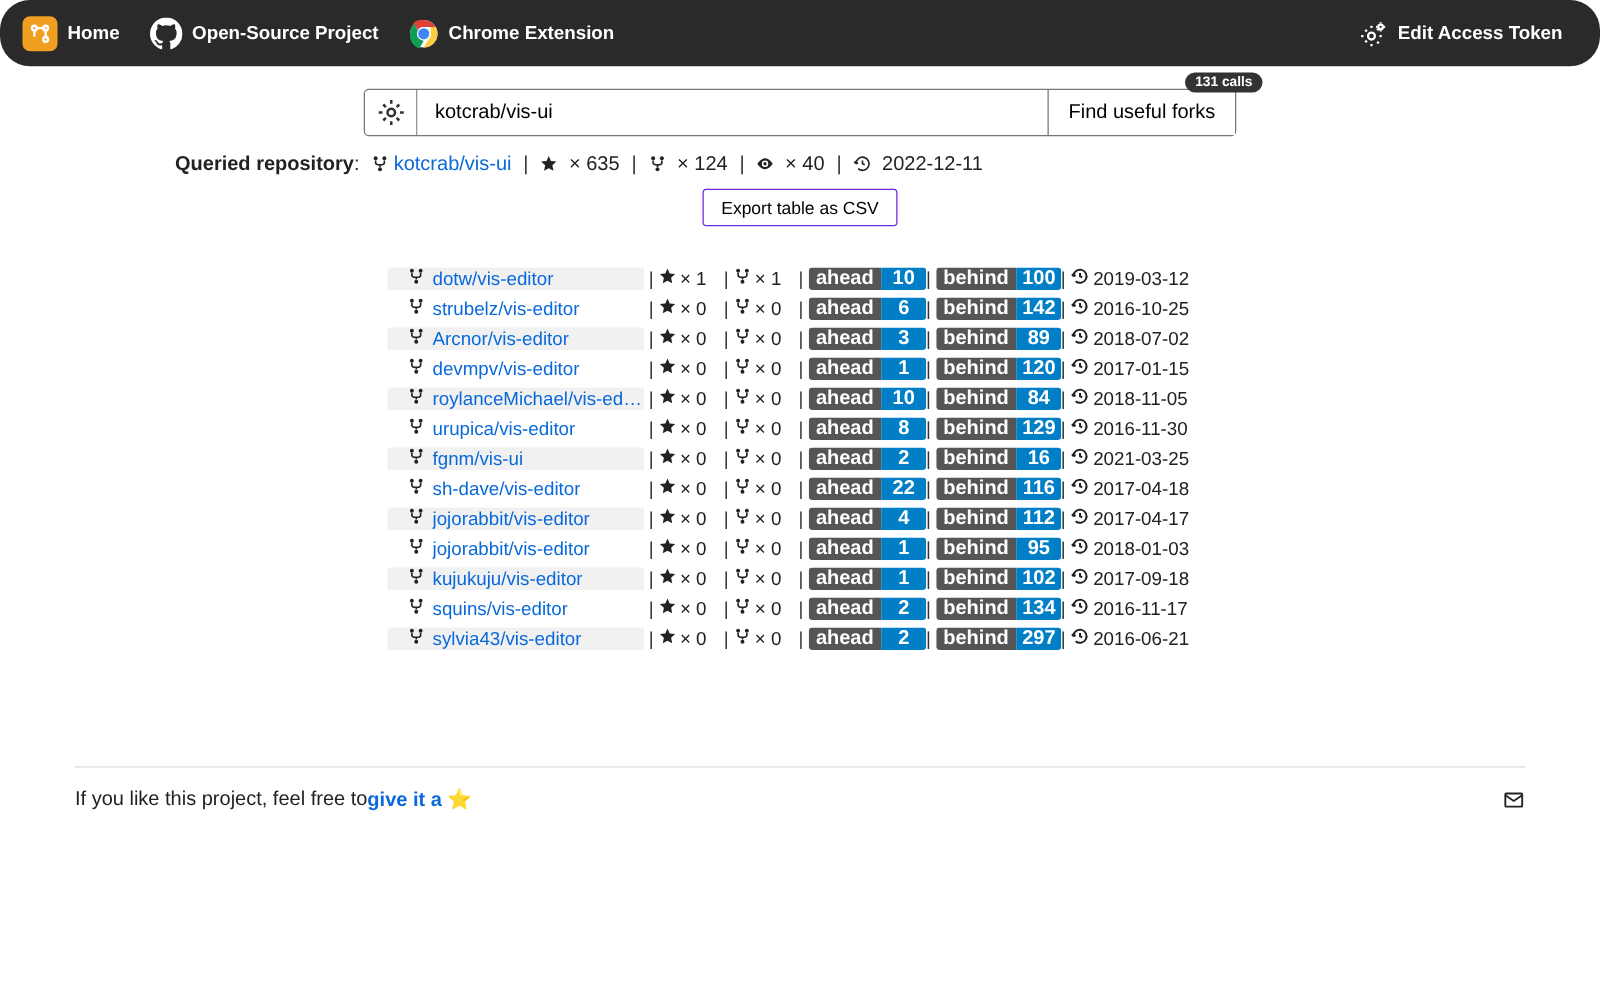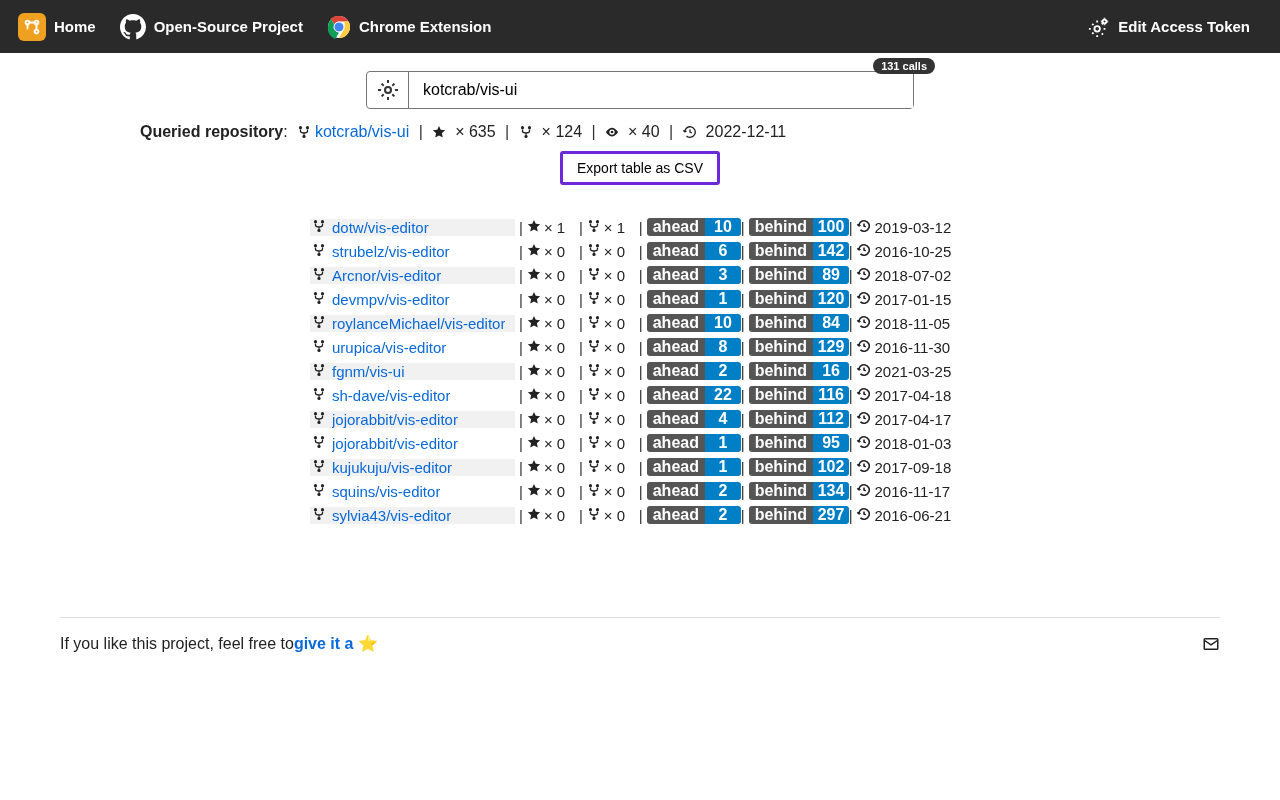--- a/index.html
+++ b/index.html
@@ -1,40 +1,40 @@
 <!DOCTYPE html>
 <html><head>
 <meta charset="utf-8">
 <style>
 * { box-sizing: border-box; margin: 0; padding: 0; }
 body { font-family: "Segoe UI", -apple-system, sans-serif; font-size: 15px; color: #222; }
-.navbar { background: #2a2a2a; height: 53px; display: flex; align-items: center; padding: 0 18px; color: #fff; }
+.navbar { background: #2a2a2a; height: 53px; display: flex; align-items: center; padding: 0 18px; color: #fff; border-radius: 24px; }
 .nav-item { display: flex; align-items: center; gap: 8px; margin-right: 24px; cursor: pointer; font-weight: 600; font-size: 15px; }
 .nav-spacer { flex: 1; }
 .logo-home { width: 28px; height: 28px; background: #f0a020; border-radius: 6px; display: flex; align-items: center; justify-content: center; }
 .logo-home svg { width: 18px; height: 18px; }
 .github-icon { width: 26px; height: 26px; }
 .chrome-icon { width: 24px; height: 24px; }
 .gear-nav { width: 22px; height: 22px; position: relative; }
 .container { max-width: 1000px; margin: 0 auto; padding-top: 18px; }
 .search-row { display: flex; justify-content: center; position: relative; margin-bottom: 14px; }
 .search-group { display: flex; border: 1px solid #767676; border-radius: 4px; overflow: visible; position: relative; }
 .gear-box { width: 42px; display: flex; align-items: center; justify-content: center; border-right: 1px solid #767676; cursor: pointer; }
 .search-input { width: 504px; padding: 9px 14px; font-size: 16px; border: none; outline: none; }
 .find-btn { width: 150px; border: none; border-left: 1px solid #767676; background: #fff; font-size: 16px; cursor: pointer; }
 .calls-badge { position: absolute; top: -14px; right: -22px; background: #333; color: #fff; font-size: 11px; padding: 2px 8px; border-radius: 9px; font-weight: 600; }
 .repo-line { text-align: left; font-size: 16px; margin-bottom: 10px; }
 .repo-line a { color: #0969da; text-decoration: none; }
 .repo-line .sep { margin: 0 5px; color: #333; }
 .repo-line svg { vertical-align: -2px; }
-.csv-btn { display: block; margin: 0 auto 30px; padding: 6px 14px; border: 3px solid #6d28d9; background: #fff; border-radius: 3px; font-size: 14px; cursor: pointer; }
+.csv-btn { display: block; margin: 0 auto 30px; padding: 6px 14px; border: 1px solid #6d28d9; background: #fff; border-radius: 3px; font-size: 14px; cursor: pointer; }
 .table { width: 660px; margin: 0 auto; }
 .row { display: flex; align-items: center; height: 24px; font-size: 15px; }
 .row:nth-child(odd) .cell-repo { background: #f1f1f1; }
-.cell-repo { width: 205px; display: flex; align-items: center; gap: 6px; padding-left: 2px; }
+.cell-repo { width: 205px; display: flex; align-items: center; gap: 6px; padding-left: 16px; }
 .cell-repo a { color: #0969da; text-decoration: none; white-space: nowrap; overflow: hidden; text-overflow: ellipsis; }
 .vsep { color: #333; margin: 0 4px; }
 .cell-stars { display: flex; align-items: center; gap: 3px; min-width: 48px; }
 .cell-forks { display: flex; align-items: center; gap: 3px; min-width: 48px; }
 .badge { display: inline-flex; height: 18px; border-radius: 3px; overflow: hidden; font-size: 16px; font-weight: 600; }
 .badge-l { background: #555; color: #fff; padding: 2px 6px; display:flex; align-items:center; }
 .badge-r { background: #007ec6; color: #fff; width: 36px; text-align: center; padding: 2px 0; display:flex; align-items:center; justify-content:center; }
 .behind .badge-r { background: #007ec6; }
 .cell-ahead { width: 90px; }
 .cell-behind { width: 96px; }
@@ -96,20 +96,21 @@
 
   <div class="search-row">
     <div class="search-group">
       <div class="gear-box">
         <svg width="24" height="24" viewBox="0 0 24 24" fill="none" stroke="#333" stroke-width="2">
             <circle cx="12" cy="12" r="3"></circle>
             <path d="M12 2v3M12 19v3M22 12h-3M5 12H2M18.4 5.6l-2.1 2.1M7.7 16.3l-2.1 2.1M18.4 18.4l-2.1-2.1M7.7 7.7L5.6 5.6"></path>
           </svg>
       </div>
       <input class="search-input" value="kotcrab/vis-ui" style="">
+      <button class="find-btn">Find useful forks</button>
       <span class="calls-badge">131 calls</span>
     </div>
   </div>
 
   <div class="repo-line">
     <b><span>Queried repository</span></b>:&nbsp;
     <svg class="icon-sm" viewBox="0 0 16 16" fill="#222">
         <circle cx="4" cy="3" r="1.8"></circle>
         <circle cx="12" cy="3" r="1.8"></circle>
         <circle cx="8" cy="13" r="1.8"></circle>

